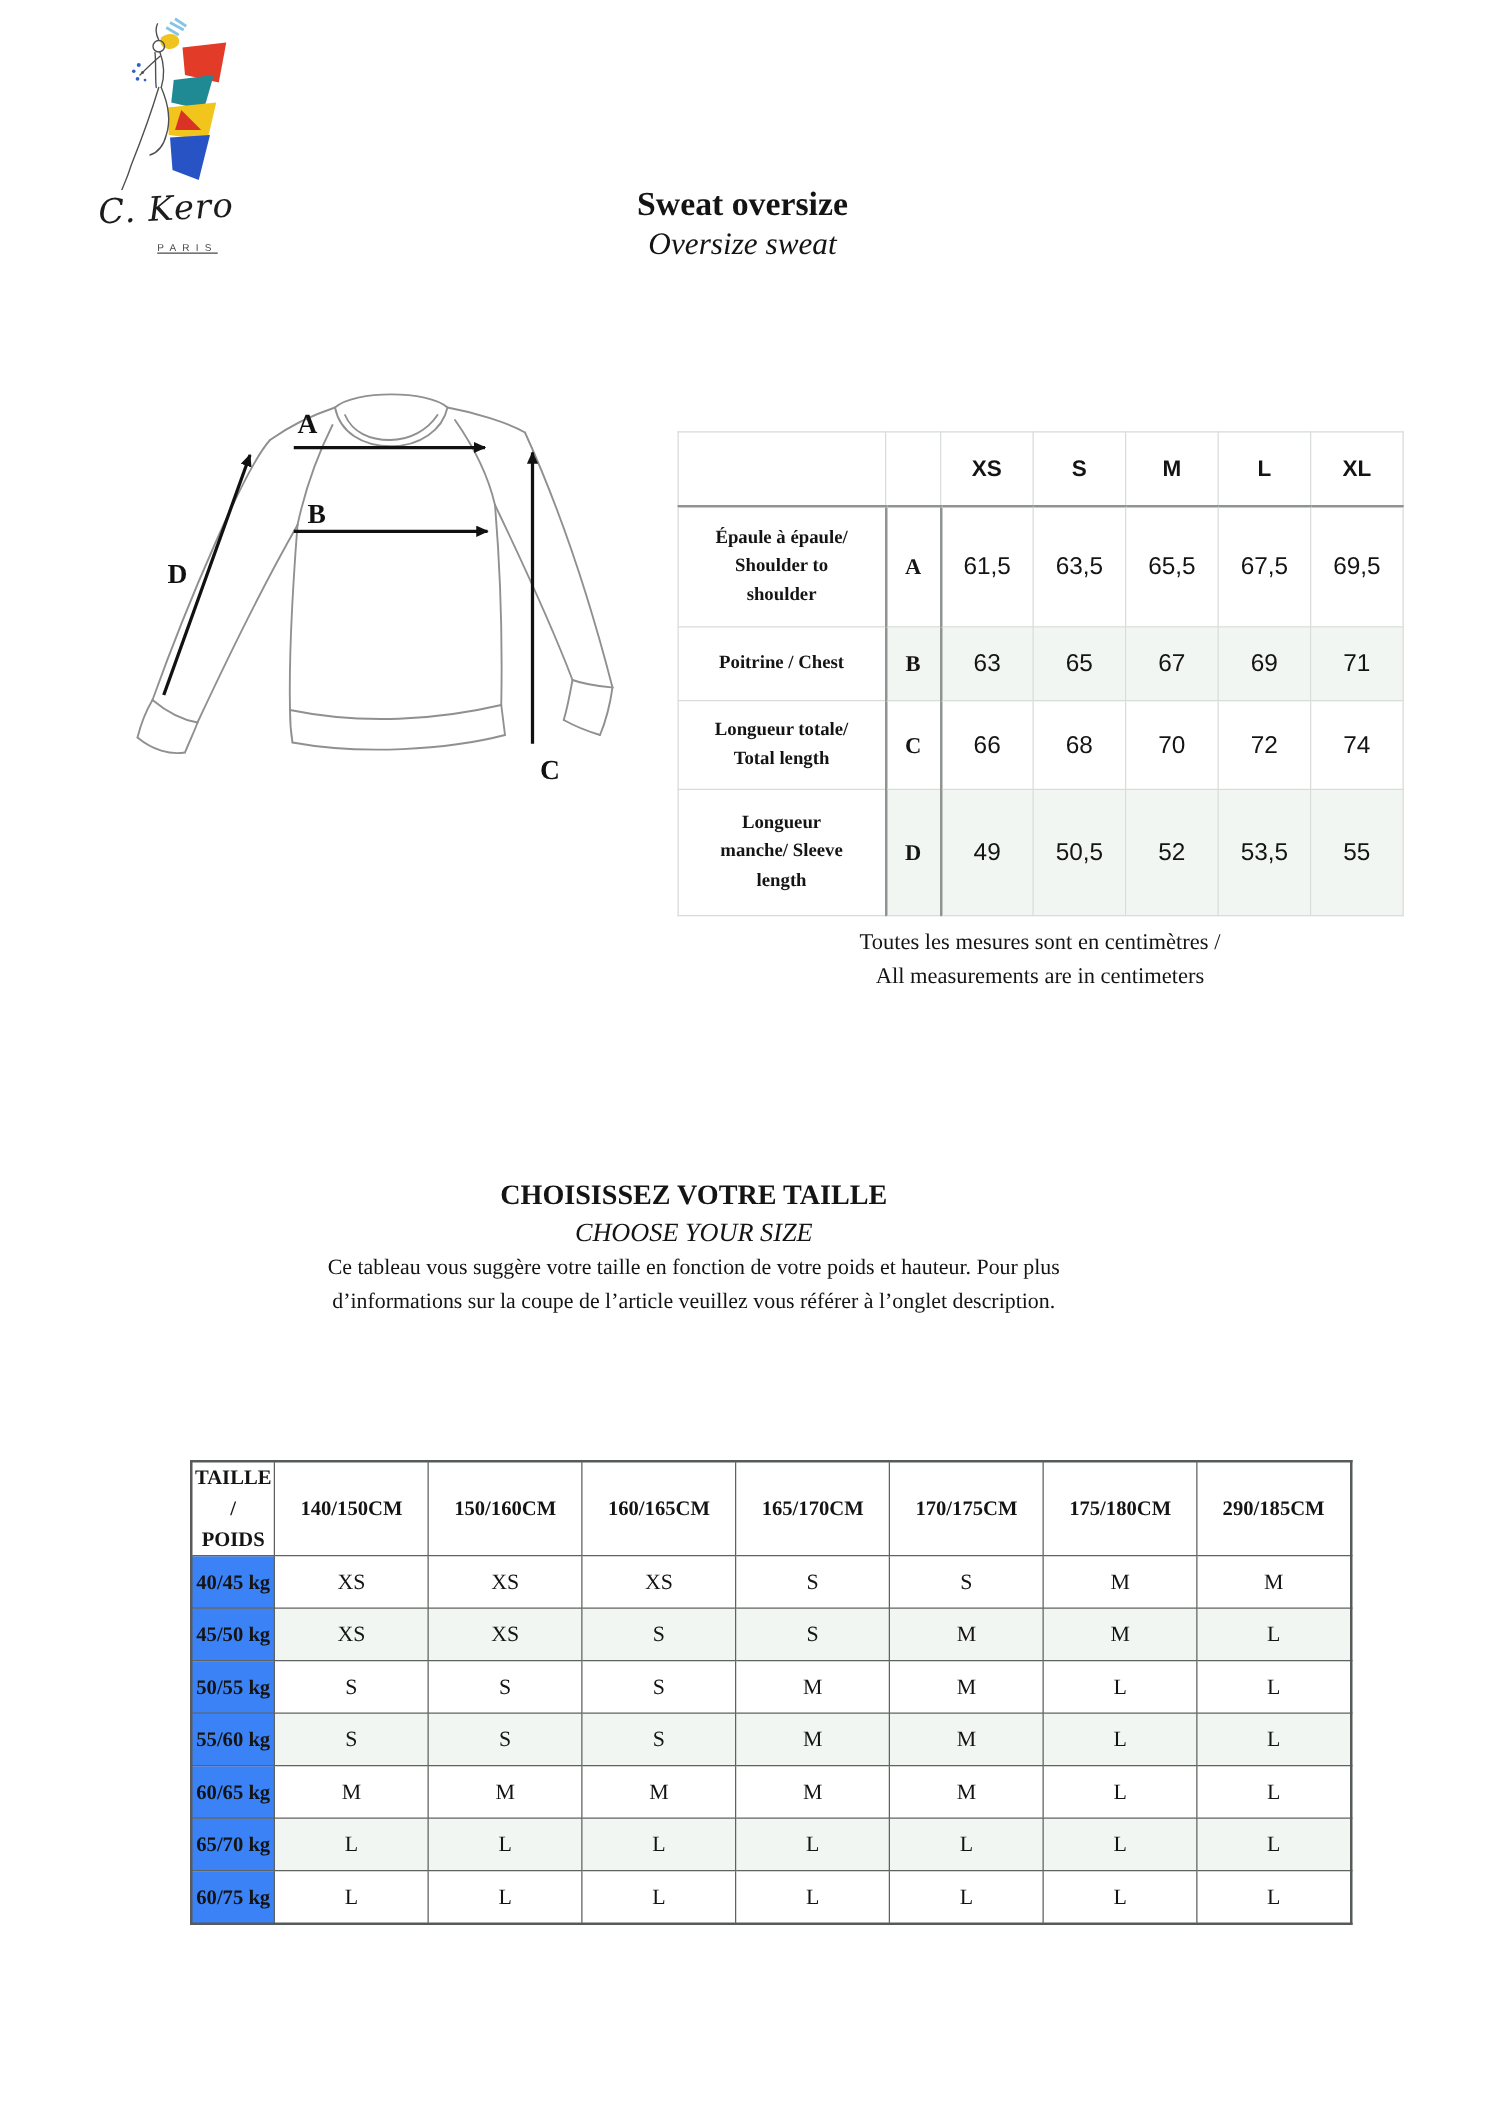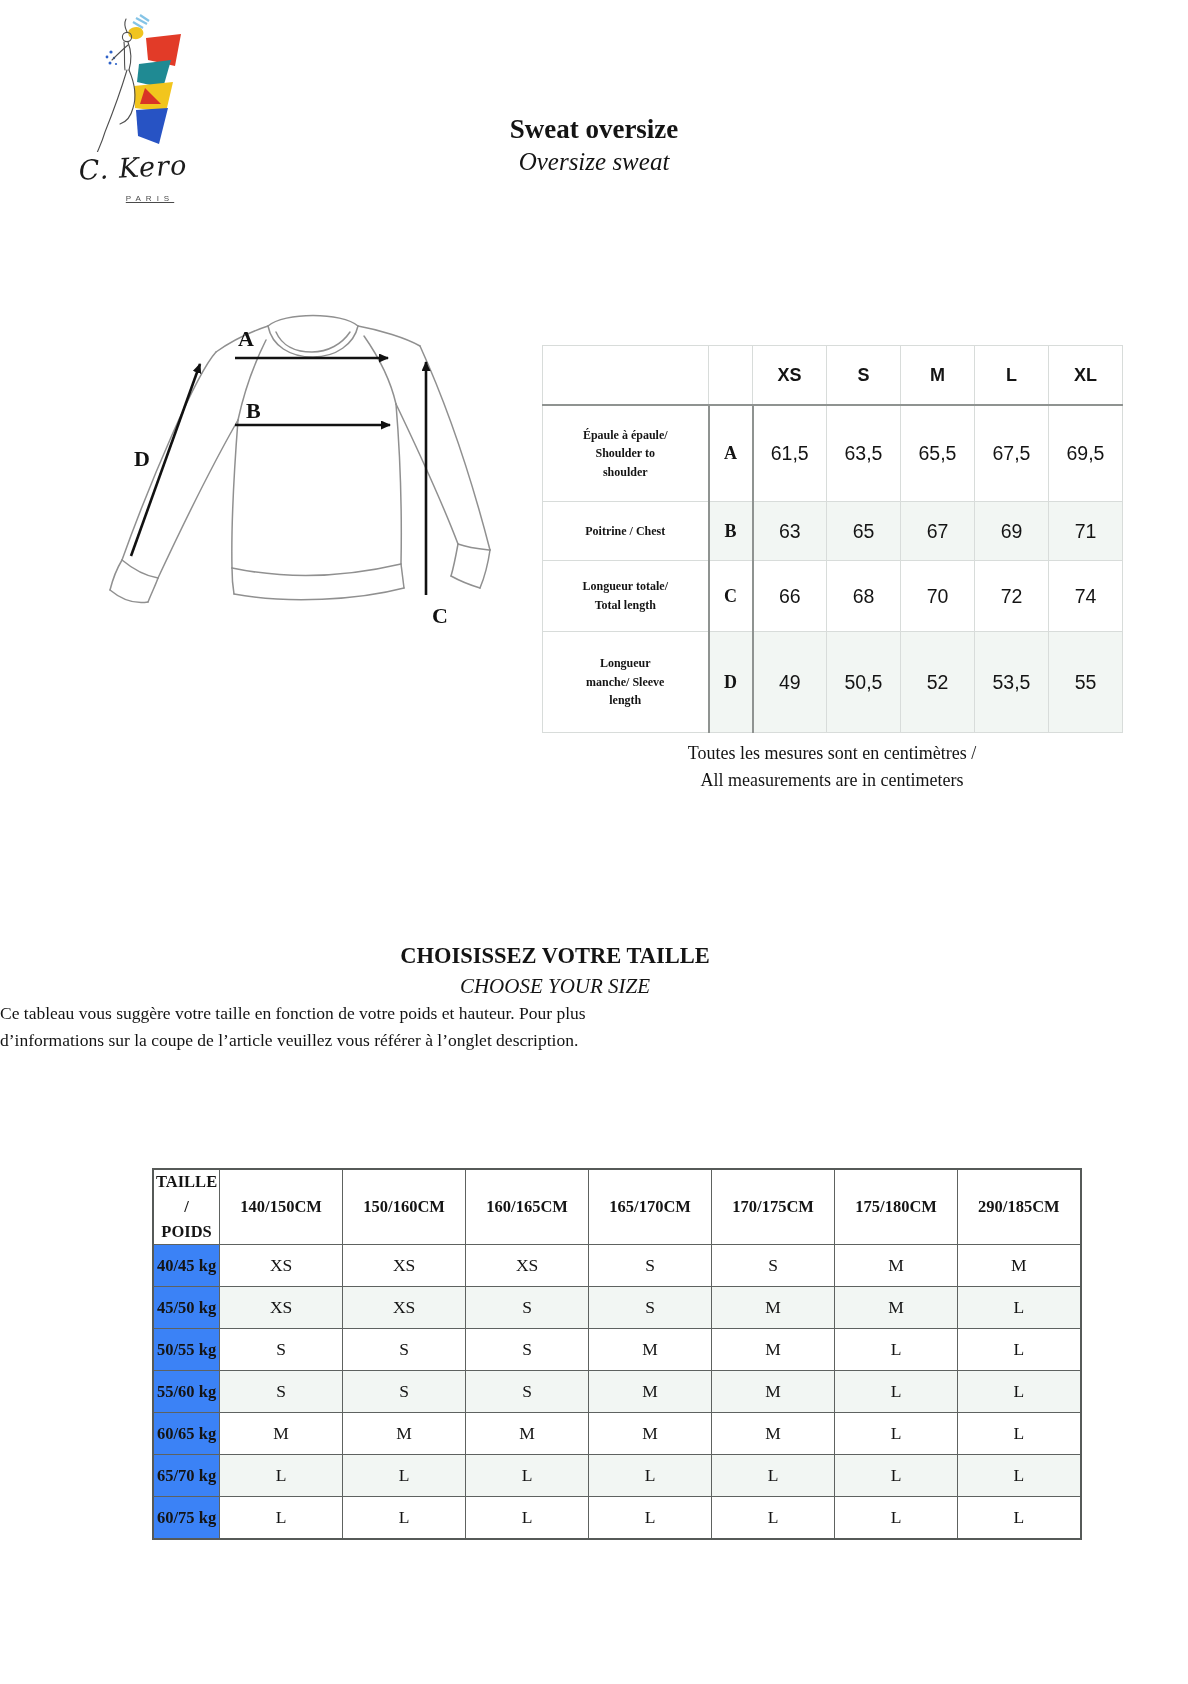--- a/index.html
+++ b/index.html
@@ -18,39 +18,39 @@
   }
   .logo-city {
     position:absolute; left:95px; top:194px; width:110px; text-align:center;
     font-family:"Liberation Sans", sans-serif; font-size:8px; letter-spacing:5px;
     color:#4a4a4a;
     text-decoration:underline;
   }
 
   
   .title-block { position:absolute; left:0; top:112px; width:1188px; text-align:center; }
-  .title-fr { font-size:27px; font-weight:bold; line-height:34px; }
+  .title-fr { font-size:27px; font-weight:bold; line-height:34px;margin-top:34px; }
   .title-en { font-size:25px; font-style:italic; line-height:32px; }
 
   
   .diagram { position:absolute; left:98px; top:292px; }
   .dlabel { font-family:"Liberation Serif", serif; font-weight:bold; font-size:22px; fill:#111; }
 
   
   .m-table-wrap { position:absolute; left:542px; top:345px; }
   table.m-table { border-collapse:collapse; table-layout:fixed; border:1px solid #c2c6c4; }
   .m-table th, .m-table td {
     border:1px solid #d8dcda; text-align:center; vertical-align:middle; padding:0 3px;
   }
   .m-table thead th {
     border-bottom:2px solid #8f9391;
     font-family:"Liberation Sans", sans-serif; font-size:18px; font-weight:bold;
     height:58px;
   }
-  .m-table td.lbl { font-weight:bold; font-size:12px; white-space:pre-line; line-height:1.55; }
+  .m-table td.lbl { font-weight:bold; font-size:15px; white-space:pre-line; line-height:1.55; }
   .m-table td.ltr {
     border-left:2px solid #8f9391; border-right:2px solid #8f9391;
     font-weight:bold; font-size:18px;
   }
   .m-table td.val { font-family:"Liberation Sans", sans-serif; font-size:19.5px; }
   .m-table tr.r-a td { height:95px; }
   .m-table tr.r-b td { height:58px; }
   .m-table tr.r-c td { height:70px; }
   .m-table tr.r-d td { height:100px;margin-left:40px; }
   .shade { background:#f2f6f3; }
@@ -58,21 +58,21 @@
   .units-note {
     position:absolute; left:532px; top:740px; width:600px; text-align:center;
     font-size:18px; line-height:27px; white-space:pre-line;
   }
 
   
   .choose-block { position:absolute; left:0; top:903px; width:1110px; text-align:center; }
   .choose-fr { font-size:22.5px; font-weight:bold; line-height:31px;margin-top:37px; }
   .choose-en { font-size:21px; font-style:italic; line-height:30px; }
   .choose-desc {
-    position:absolute; left:0; top:1000px; width:1110px; text-align:left;
+    position:absolute; left:0; top:1000px; width:1110px; text-align:center;
     font-size:17.5px; line-height:27px; white-space:pre-line;
   }
 
   
   .s-table-wrap { position:absolute; left:152px; top:1168px; }
   table.s-table { border-collapse:collapse; table-layout:fixed; border:2px solid #565a58; }
   .s-table th, .s-table td {
     border:1.5px solid #5e6260; text-align:center; vertical-align:middle; padding:0 2px;
   }
   .s-table thead th {

